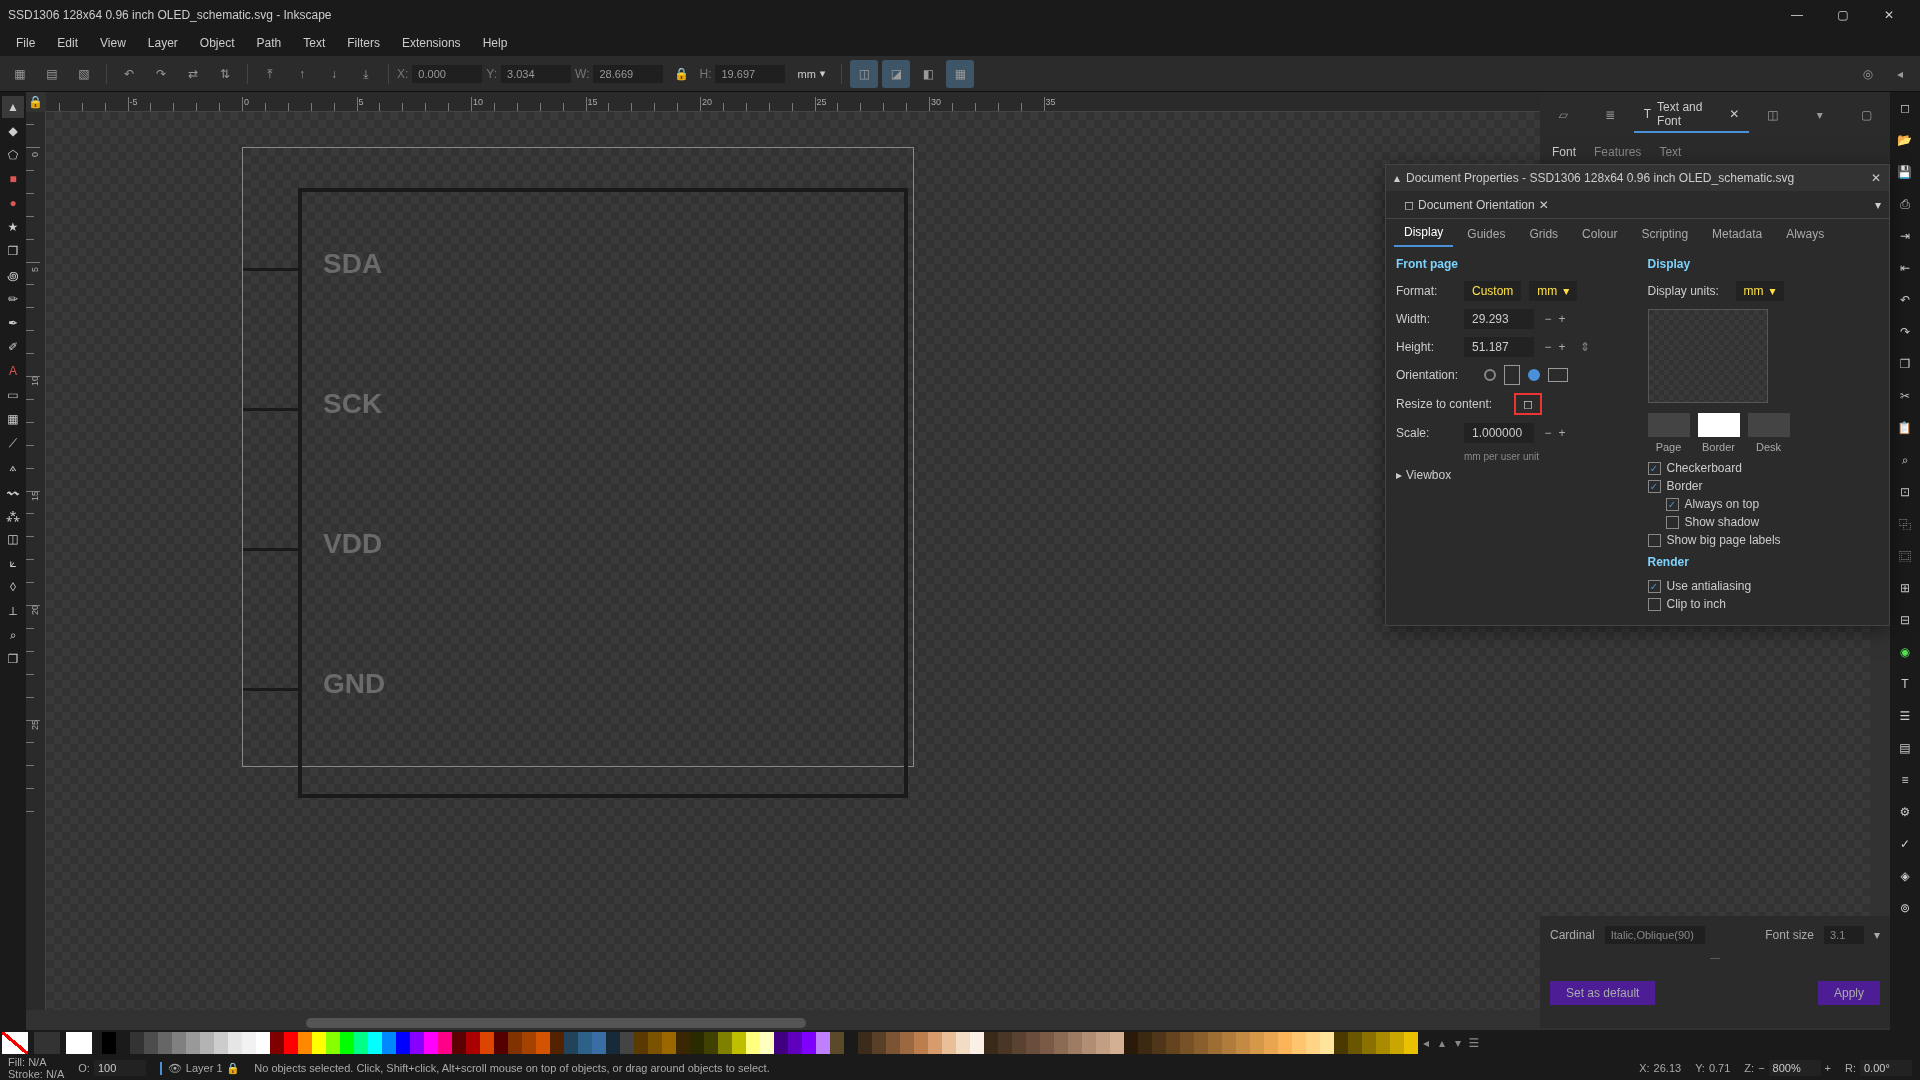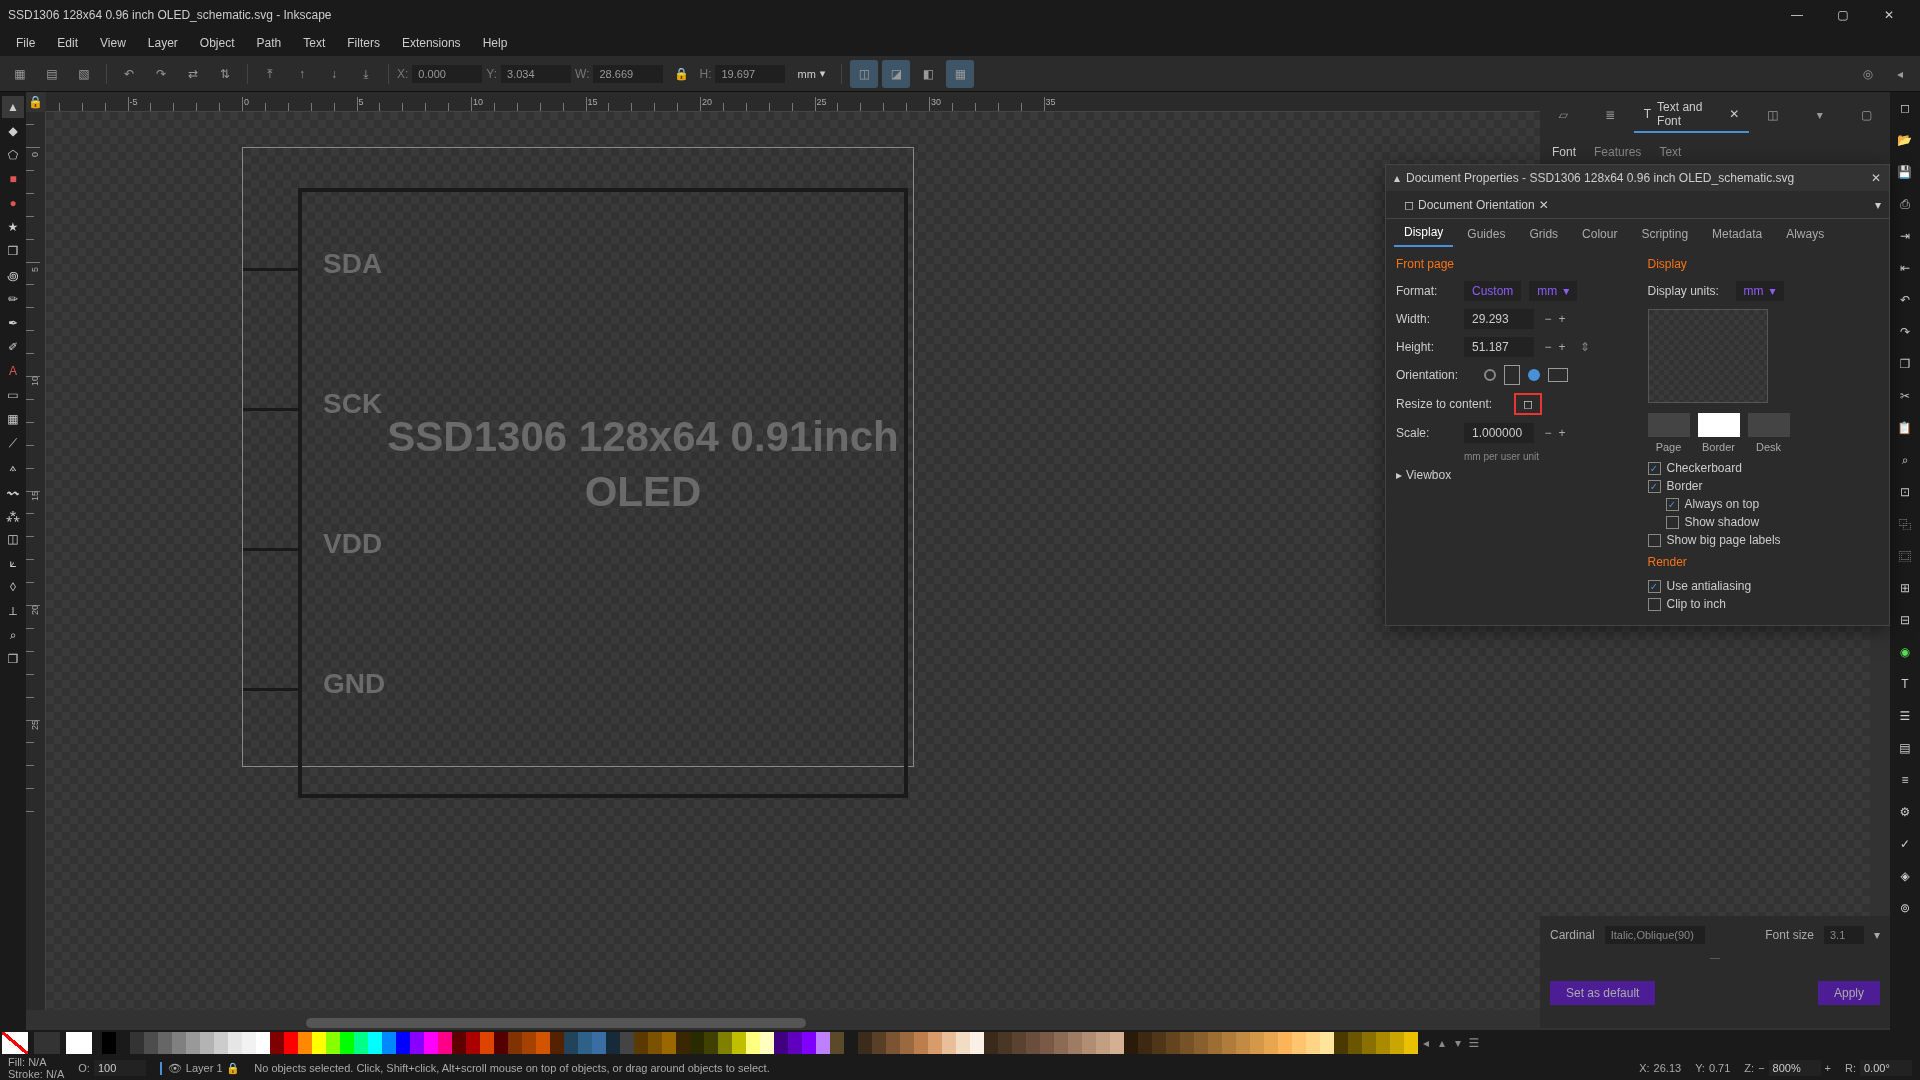--- a/index.html
+++ b/index.html
@@ -52,25 +52,25 @@
 .dock-title { height:26px; background:#333; display:flex; align-items:center; padding:0 8px; gap:6px; font-size:12px; }
 .dock-title .spacer { flex:1; }
 .dock-title .close { color:#ccc; }
 .dock-tabs-row { height:28px; display:flex; align-items:center; padding:0 8px; gap:6px; border-bottom:1px solid #444; }
 .dock-tab { padding:4px 10px; font-size:12px; color:#ccc; display:flex; align-items:center; gap:4px; }
 .prop-tabs { height:28px; display:flex; align-items:flex-end; padding:0 8px; gap:4px; }
 .prop-tab { padding:6px 10px; font-size:12px; color:#aaa; }
 .prop-tab.active { color:#fff; border-bottom:2px solid #4a90d9; }
 .dock-body { display:flex; padding:10px; gap:20px; }
 .col { flex:1; }
-.sect-h { font-weight:400; color:#f97316; margin-bottom:10px; font-size:12px; }
+.sect-h { font-weight:700; color:#7dd3fc; margin-bottom:10px; font-size:12px; }
 .row { display:flex; align-items:center; margin-bottom:8px; gap:8px; font-size:12px; }
 .row label { width:60px; color:#ccc; }
 .row .val { background:#222; padding:3px 8px; width:70px; color:#ccc; font-size:12px; }
-.row .sel { background:#222; padding:3px 8px; color:#8b5cf6; display:flex; align-items:center; gap:6px;text-align:right; }
+.row .sel { background:#222; padding:3px 8px; color:#fde047; display:flex; align-items:center; gap:6px;text-align:right; }
 .spin { display:flex; gap:2px; }
 .spin span { color:#aaa; width:12px; text-align:center; }
 .radio { width:12px; height:12px; border:2px solid #888; border-radius:50%; display:inline-block; }
 .radio.on { border-color:#4a90d9; box-shadow:inset 0 0 0 2px #4a90d9; background:#4a90d9; }
 .orient-ic { width:16px; height:20px; border:1px solid #999; }
 .orient-ic.land { width:20px; height:14px; }
 .resize-btn { width:28px; height:22px; border:2px solid #e33; display:flex; align-items:center; justify-content:center; background:#2b2b2b; color:#ccc; }
 .preview-box { width:120px; height:94px; border:1px solid #555; background-image:linear-gradient(45deg,#3a3a3a 25%,transparent 25%,transparent 75%,#3a3a3a 75%),linear-gradient(45deg,#3a3a3a 25%,transparent 25%,transparent 75%,#3a3a3a 75%); background-size:10px 10px; background-position:0 0,5px 5px; background-color:#323232; }
 .swatch-row { display:flex; gap:8px; margin-top:10px; }
 .swatch { width:42px; height:24px; }
@@ -298,21 +298,20 @@
       <div class="page">
         <div class="schematic"></div>
         <div class="pin-line" style="top:120px;left:0;width:55px"></div>
         <div class="pin-line" style="top:260px;left:0;width:55px"></div>
         <div class="pin-line" style="top:400px;left:0;width:55px"></div>
         <div class="pin-line" style="top:540px;left:0;width:55px"></div>
         <div class="pin-label" style="top:100px;left:80px">SDA</div>
         <div class="pin-label" style="top:240px;left:80px">SCK</div>
         <div class="pin-label" style="top:380px;left:80px">VDD</div>
         <div class="pin-label" style="top:520px;left:80px">GND</div>
-        <div class="main-label" style="top:262px;left:140px">SSD1306 128x64 0.91inch OLED</div>
       </div>
     </div>
     <div class="hscroll"></div>
     <div class="sym-ind"><svg viewBox="0 0 16 16">
           <circle cx="5" cy="8" r="5" fill="#d55" opacity=".7"></circle>
           <circle cx="11" cy="8" r="5" fill="#5d5" opacity=".7"></circle>
           <circle cx="8" cy="12" r="5" fill="#55d" opacity=".7"></circle>
         </svg></div>
   </div>
 

